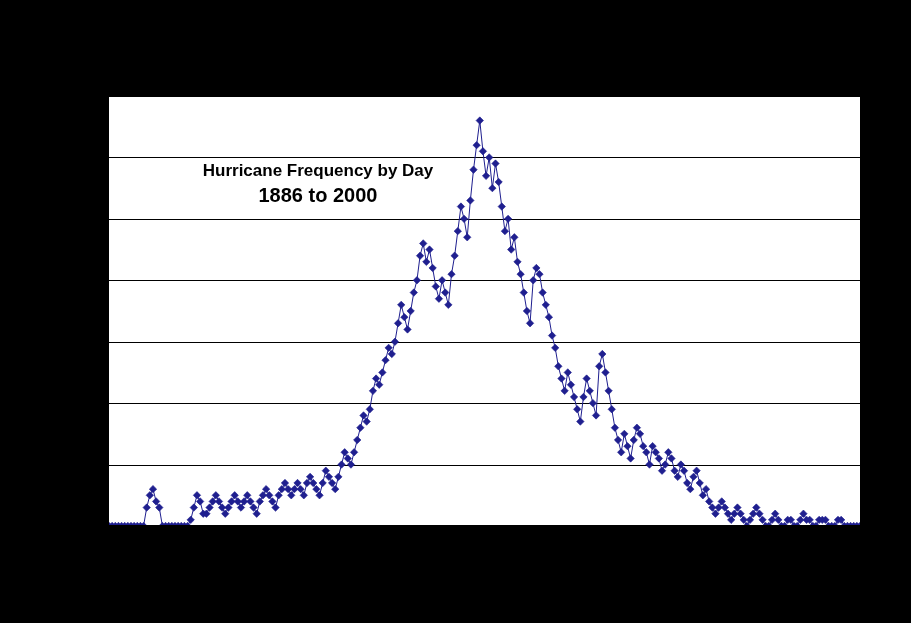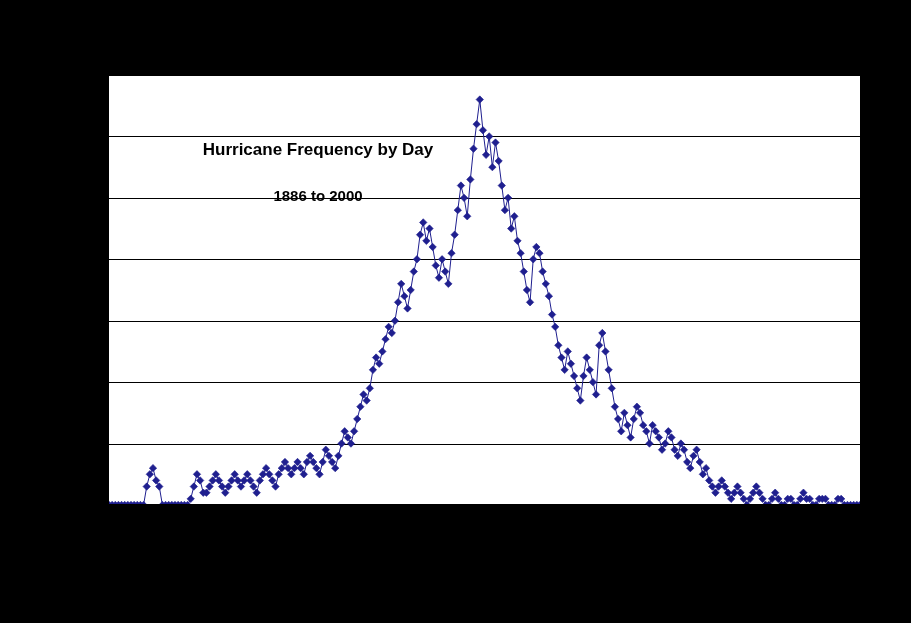--- a/index.html
+++ b/index.html
@@ -16,21 +16,21 @@
   #screen {
     position: relative;
     width: 911px;
     height: 623px;
     background: #000000;
   }
   
   #plot-frame {
     position: absolute;
     left: 108px;
-    top: 75px;
+    top: 96px;
     width: 753px;
     height: 430px;
     background: #b91c1c;
     box-sizing: border-box;
   }
   #plot-svg {
     position: absolute;
     left: 0;
     top: 0;
     width: 753px;
@@ -49,22 +49,21 @@
     font-weight: bold;
     line-height: 25px;
     letter-spacing: 0px;
     pointer-events: none;
   }
   #chart-title .line {
     display: block;
     white-space: nowrap;
   }
   #chart-title .line2 {
-    font-size: 15px;
-    margin-top: 21px;
+    font-size: 20px;
   }
 </style>
 </head>
 <body>
 
 <div id="screen">
 
   <div id="plot-frame">
 
     <svg id="plot-svg" viewBox="0 0 753 430" preserveAspectRatio="none">

